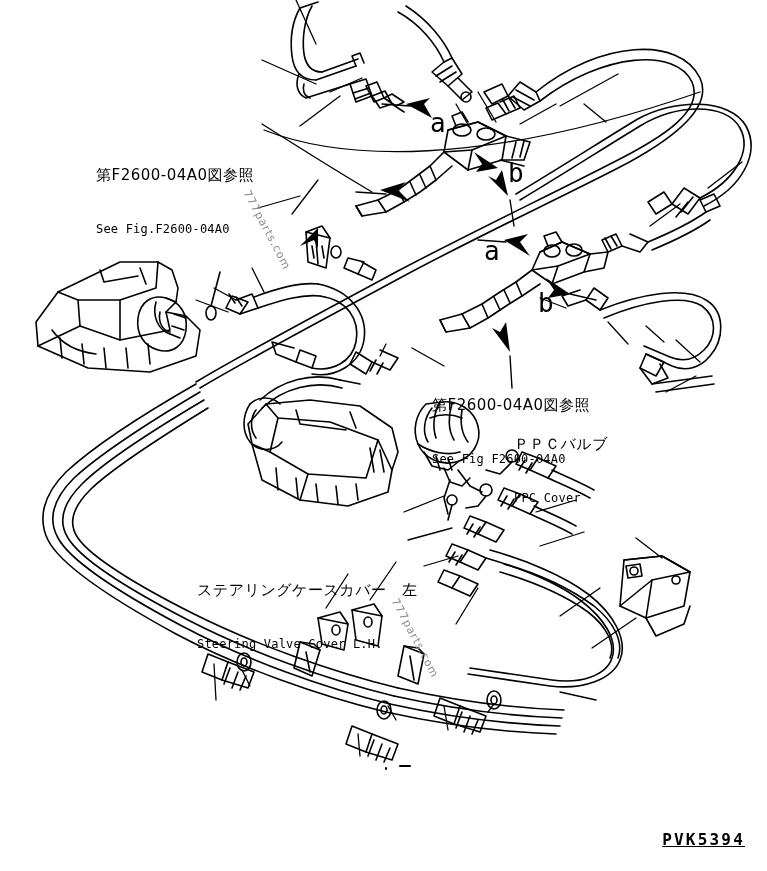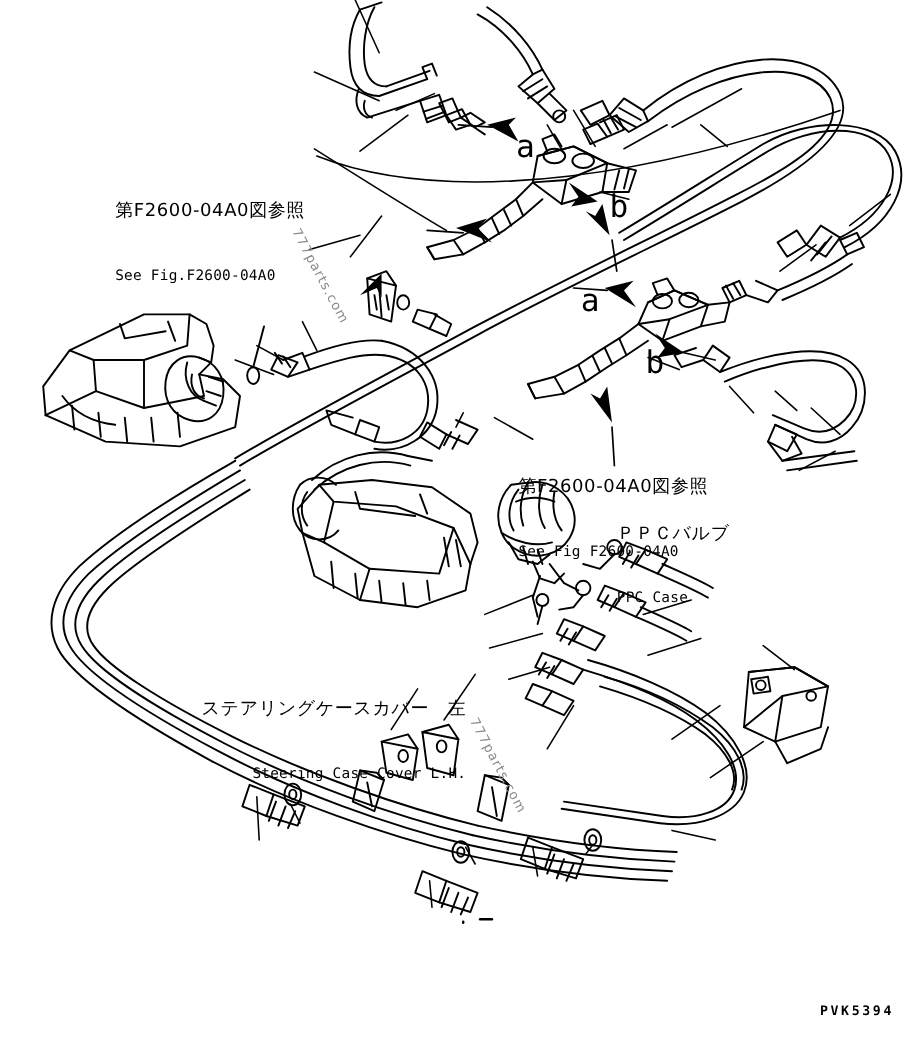--- a/index.html
+++ b/index.html
@@ -8,21 +8,21 @@
     font-family:"DejaVu Sans Mono","Liberation Mono",monospace;
     color:#000;overflow:hidden;position:relative;
   }
   #sheet{position:relative;width:767px;height:871px;background:#fff;}
   svg.layer{position:absolute;left:0;top:0;width:767px;height:871px;}
   .lbl{position:absolute;white-space:pre;line-height:1.18;}
   .jp{font-family:"DejaVu Sans","Liberation Sans",sans-serif;font-size:15px;letter-spacing:.5px;}
   .en{font-family:"DejaVu Sans Mono","Liberation Mono",monospace;font-size:12px;letter-spacing:.2px;}
   .callout{font-family:"DejaVu Sans Mono","Liberation Mono",monospace;font-size:26px;font-weight:400;}
   .dwg{position:absolute;right:22px;bottom:22px;font-family:"DejaVu Sans Mono","Liberation Mono",monospace;
-       font-size:11px;letter-spacing:2.2px;font-weight:700;}
+       font-size:16px;letter-spacing:2.2px;font-weight:700;text-decoration:underline;}
   .wm{position:absolute;font-family:"DejaVu Sans","Liberation Sans",sans-serif;
       font-size:11px;color:#8a8a8a;letter-spacing:1px;white-space:nowrap;}
 </style>
 </head>
 <body>
 
 <div id="sheet">
 
   <svg class="layer" viewBox="0 0 767 871">
     <g fill="none" stroke="#000" stroke-width="1.6" stroke-linecap="round" stroke-linejoin="round">
@@ -451,26 +451,26 @@
   </div>
 
 
   <div class="lbl" style="left:432px;top:359px;">
     <div class="jp">第F2600-04A0図参照</div>
     <div class="en">See Fig F2600-04A0</div>
   </div>
 
   <div class="lbl" style="left:482px;top:398px;margin-left:32px;">
     <div class="jp">ＰＰＣバルブ</div>
-    <div class="en">PPC Case</div>
+    <div class="en">PPC Cover</div>
   </div>
 
-  <div class="lbl" style="left:168px;top:544px;text-align:right;">
+  <div class="lbl" style="left:197px;top:544px;">
     <div class="jp">ステアリングケースカバー　左</div>
-    <div class="en">Steering Case Cover L.H.</div>
+    <div class="en">Steering Valve Cover L.H.</div>
   </div>
 
   <div class="lbl callout" style="left:430px;top:108px;">a</div>
   <div class="lbl callout" style="left:508px;top:158px;">b</div>
   <div class="lbl callout" style="left:484px;top:236px;">a</div>
   <div class="lbl callout" style="left:538px;top:288px;">b</div>
 
   <div class="wm" style="left:252px;top:188px;transform:rotate(62deg);transform-origin:left top;">777parts.com</div>
   <div class="wm" style="left:400px;top:596px;transform:rotate(62deg);transform-origin:left top;">777parts.com</div>
 

